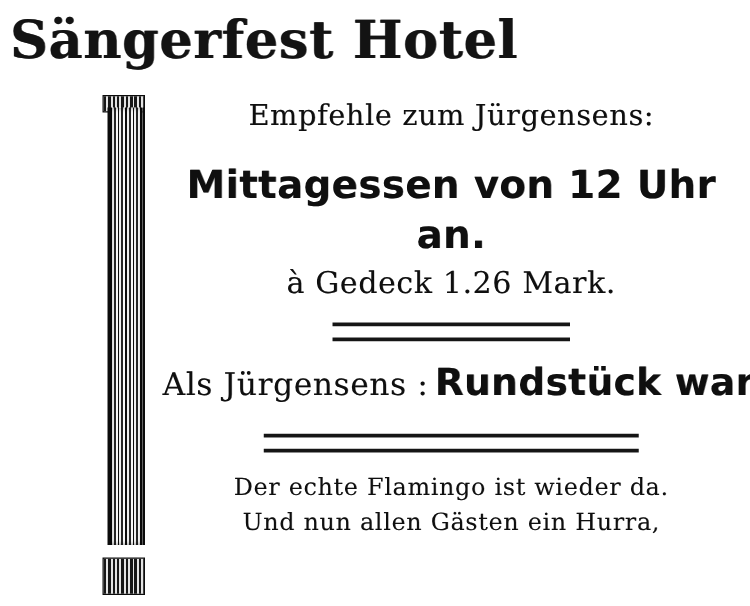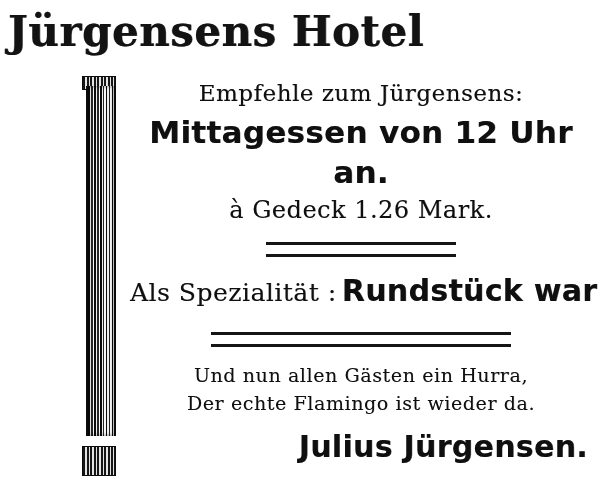--- a/index.html
+++ b/index.html
@@ -106,21 +106,21 @@
     line-height: 30px;
     letter-spacing: 0.5px;
     text-shadow: 0.4px 0 0 rgba(0,0,0,0.4);
   }
   .line-mittag {
     font-family: "DejaVu Sans", sans-serif;
     font-weight: bold;
     font-size: 31px;
     line-height: 40px;
     letter-spacing: 0.3px;
-    margin-top: 4px;
+    margin-top: 20px;
     text-shadow: 0.5px 0 0 rgba(0,0,0,0.45);
   }
   .line-gedeck {
     font-family: "DejaVu Serif", serif;
     font-size: 24px;
     line-height: 32px;
     letter-spacing: 0.5px;
     margin-top: 2px;
     text-shadow: 0.4px 0 0 rgba(0,0,0,0.35);
   }
@@ -169,45 +169,44 @@
     margin-top: 10px;
     padding-right: 4px;
     text-shadow: 0.5px 0 0 rgba(0,0,0,0.45);
   }
 </style>
 </head>
 <body>
 
 <div class="ad">
 
-  <div class="headline">Jürgensens Hotel</div>
+  <div class="headline">Sängerfest Hotel</div>
 
   <div class="column">
     <div class="cap-top"></div>
     <div class="shaft"></div>
     <div class="cap-bottom"></div>
   </div>
 
   <div class="content">
 
     <div class="line-empfehle">Empfehle zum Jürgensens:</div>
 
     <div class="line-mittag">Mittagessen von 12 Uhr an.</div>
 
     <div class="line-gedeck">à Gedeck 1.26 Mark.</div>
 
     <div class="rule"></div>
 
     <div class="line-spezial">
-      <span class="sp-label">Als Spezialität :</span>
+      <span class="sp-label">Als Jürgensens :</span>
       <span class="sp-value">Rundstück warm</span>
     </div>
 
     <div class="rule wide"></div>
 
+    <div class="verse">Der echte Flamingo ist wieder da.</div>
+
     <div class="verse">Und nun allen Gästen ein Hurra,</div>
 
-    <div class="verse">Der echte Flamingo ist wieder da.</div>
-
-    <div class="signature">Julius Jürgensen.</div>
 
   </div>
 </div>
 
 </body></html>

